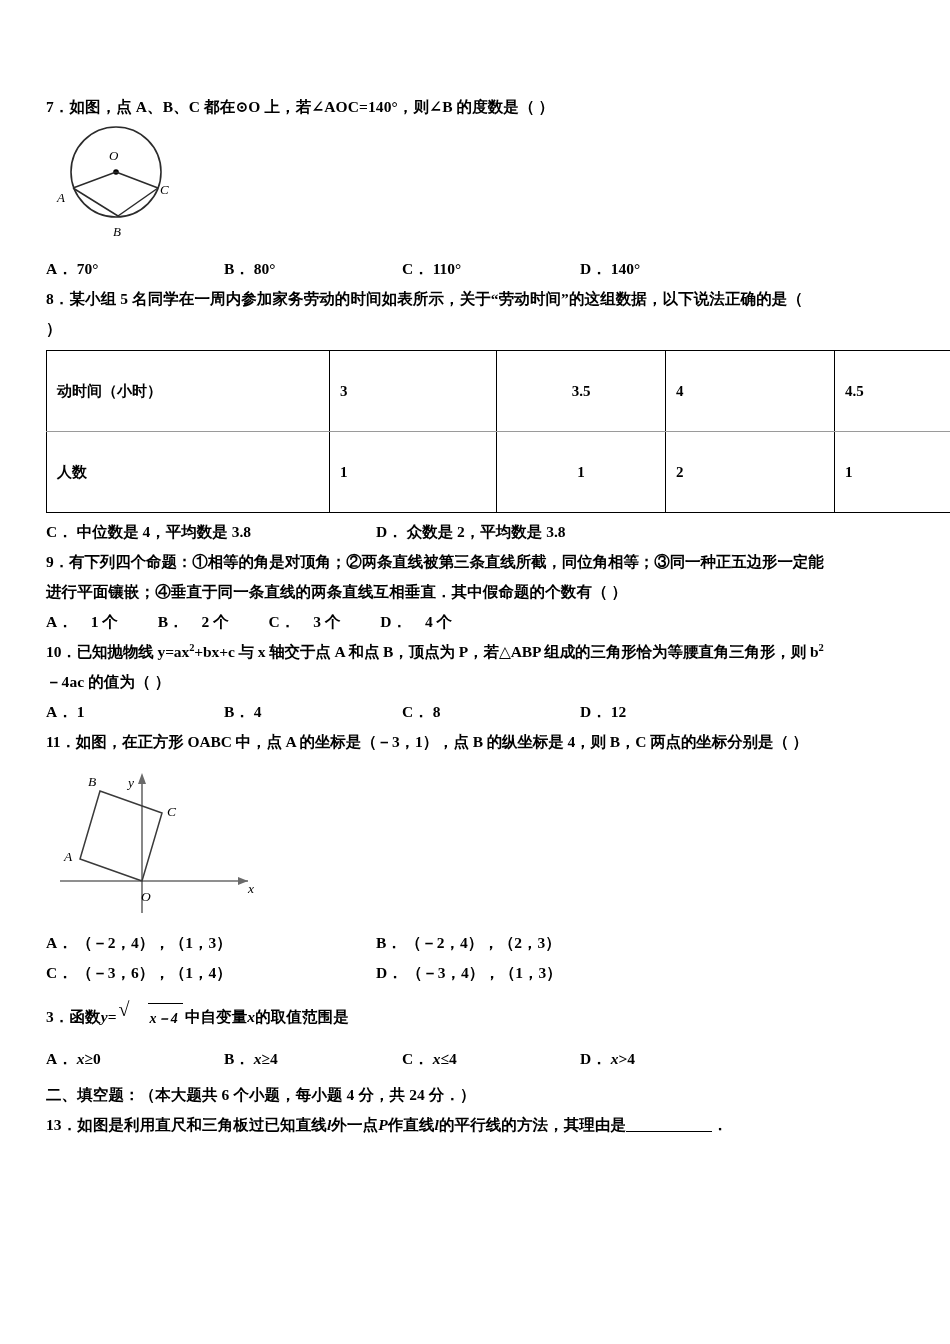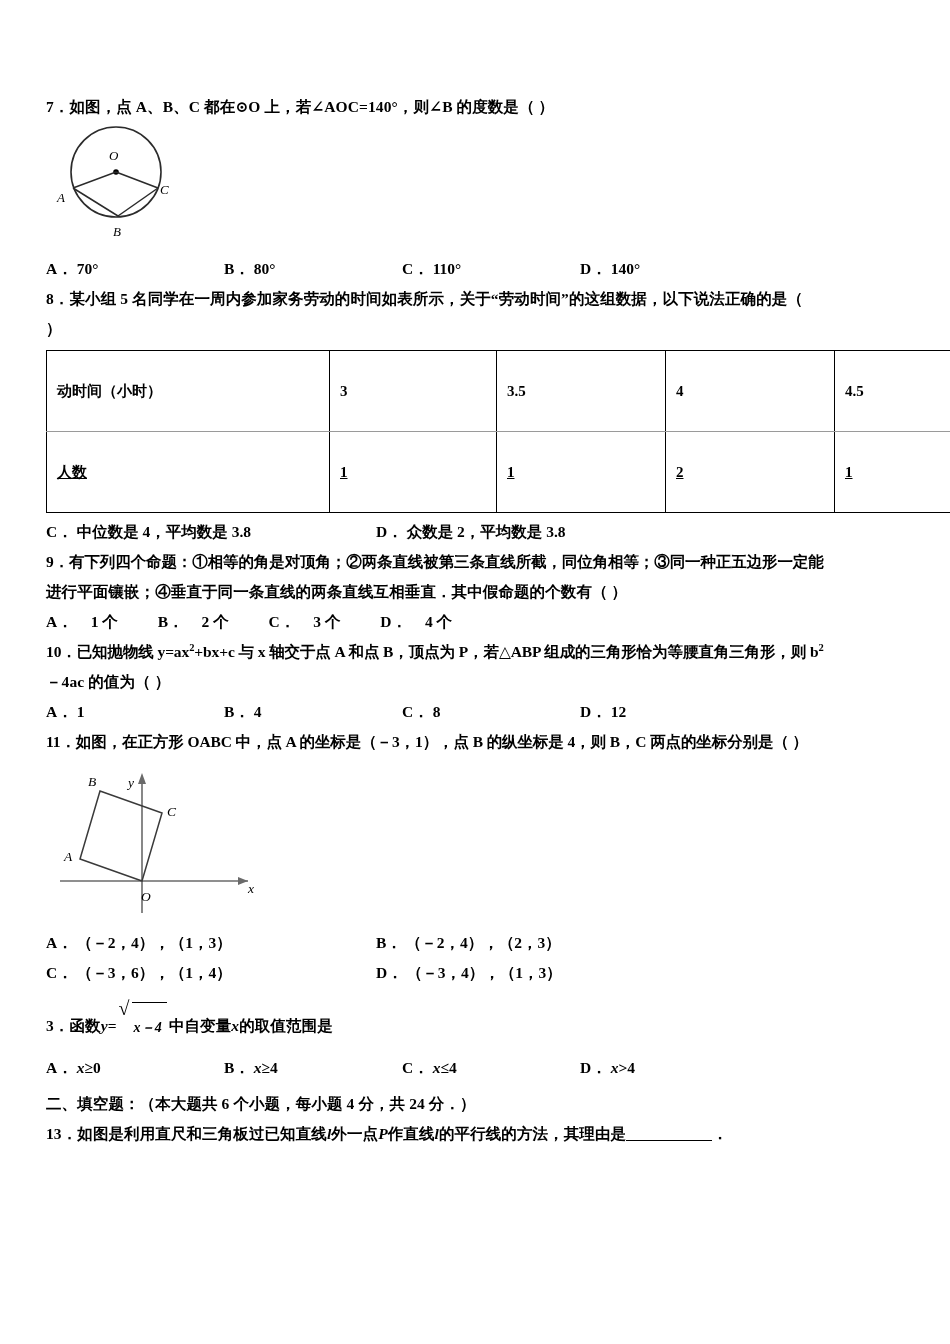--- a/index.html
+++ b/index.html
@@ -79,24 +79,24 @@
   }
   table.data td {
     border: 1.6px solid #000;
     height: 48px;
     padding: 16px 10px;
     font-size: 15px;
     font-weight: bold;
     vertical-align: middle;
   }
   table.data tr.row-a td { border-bottom: 1.5px solid #9a9a9a; }
-  table.data tr.row-b td { border-top: 1.5px solid #9a9a9a; text-decoration: underline; }
+  table.data tr.row-b td { border-top: 1.5px solid #9a9a9a; }
   table.data td.c0 { width: 262px; }
   table.data td.c1 { width: 146px; }
-  table.data td.c2 { width: 148px; }
+  table.data td.c2 { width: 148px; text-align: center; }
   table.data td.c3 { width: 148px; }
   table.data td.c4 { width: 151px; }
 
   
   .fig-circle { margin: 4px 0 6px 10px; }
   .fig-axes { margin: 6px 0 6px 6px; }
 
   .blank-line {
     display: inline-block;
     border-bottom: 1.4px solid #000;
@@ -109,23 +109,24 @@
   .sqrt {
     display: inline-block;
     position: relative;
     padding-left: 13px;
     margin: 0 2px;
     vertical-align: -1px;
   }
   .sqrt .radicand {
     display: inline-block;
     border-top: 1.3px solid #000;
-    padding: 10px 5px 0 2px;
+    padding: 0 5px 0 2px;
     font-size: 14px;
     font-style: italic;
+    margin-left: 16px;
   }
   .sqrt .tick {
     position: absolute;
     left: 0;
     top: -1px;
     font-size: 20px;
     line-height: 14px;
   }
 </style>
 </head>

